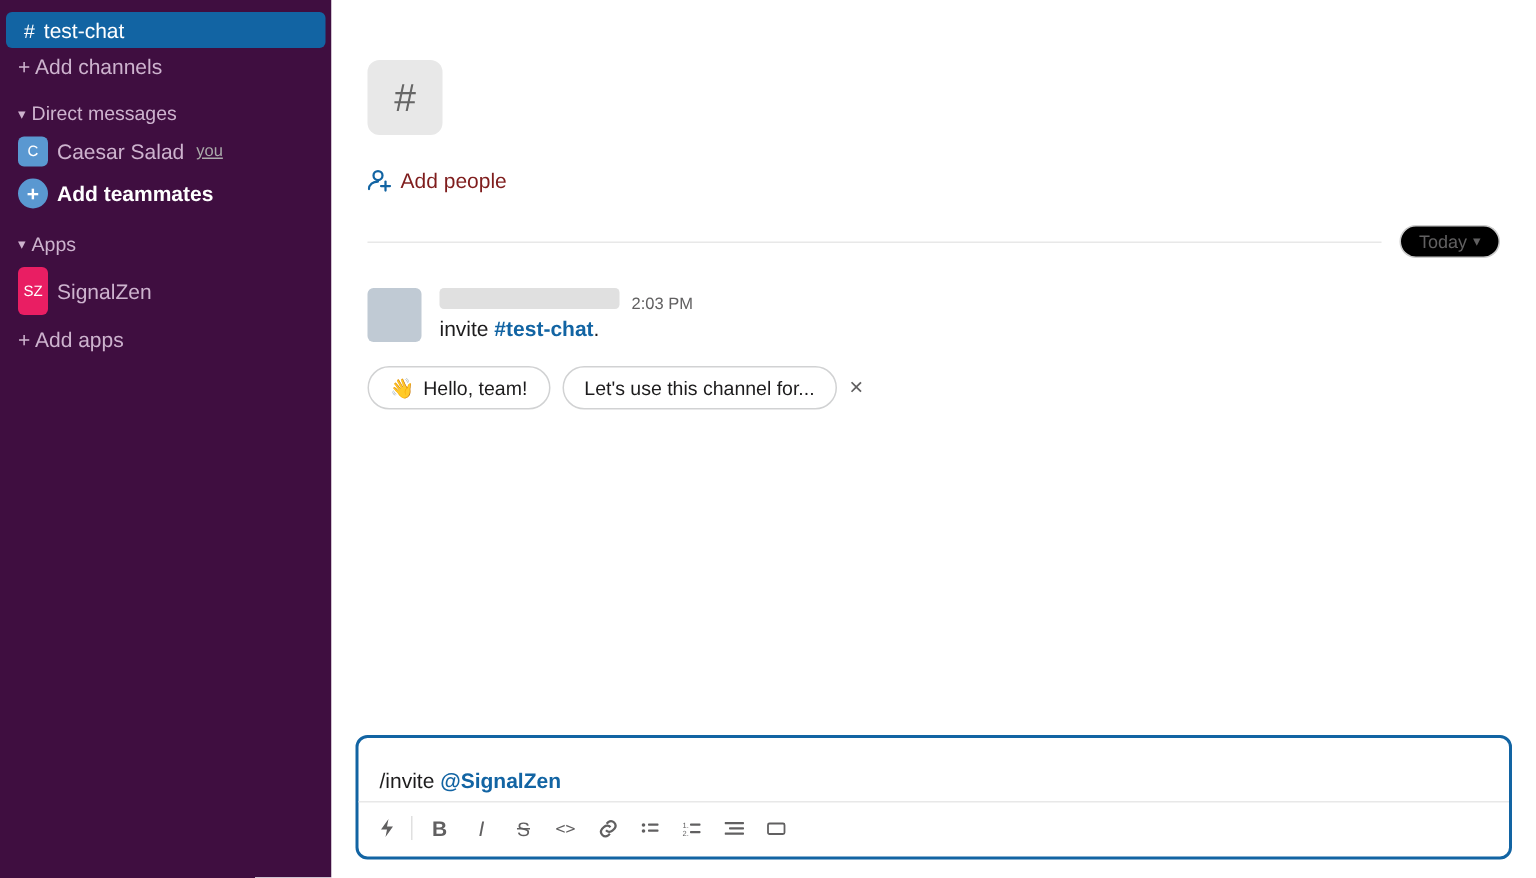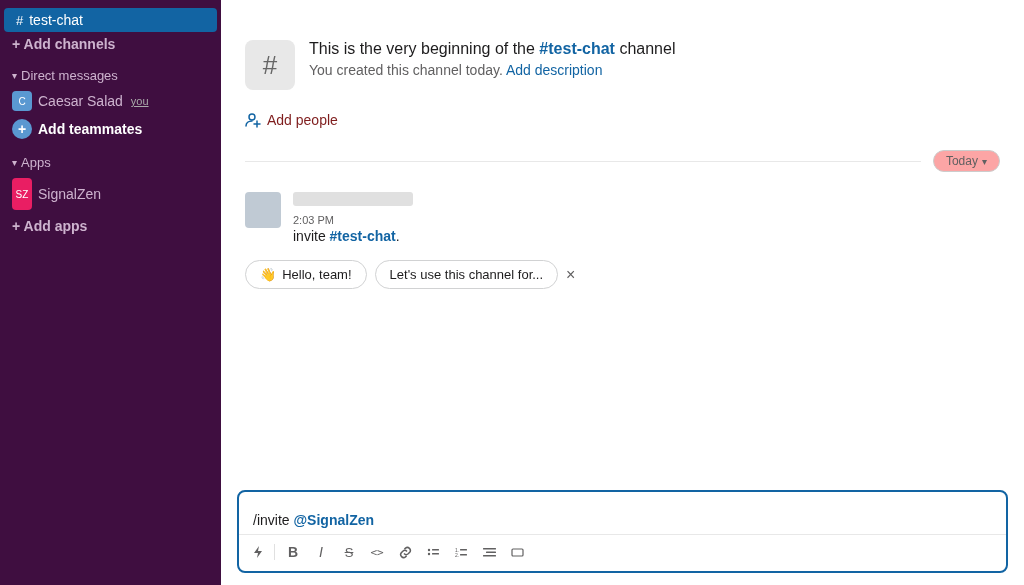--- a/index.html
+++ b/index.html
@@ -56,21 +56,20 @@
     }
 
     .sidebar-add-item {
       display: flex;
       align-items: flex-start;
       padding: 4px 12px;
       font-size: 14px;
       color: #cdb3ce;
       cursor: pointer;
       gap: 6px;
-      font-weight: bold;
     }
 
     .sidebar-user-item {
       display: flex;
       align-items: center;
       padding: 4px 12px;
       font-size: 14px;
       color: #cdb3ce;
       cursor: pointer;
       gap: 6px;
@@ -197,21 +196,21 @@
       align-items: center;
       gap: 12px;
       padding: 16px 0;
     }
     .divider-line {
       flex: 1;
       height: 1px;
       background: #e8e8e8;
     }
     .today-badge {
-      background: #fca5a5;
+      background: #000000;
       border: 1px solid #ccc;
       border-radius: 12px;
       padding: 3px 12px;
       font-size: 12px;
       color: #616061;
       display: flex;
       align-items: center;
       gap: 4px;
       cursor: pointer;
     }
@@ -229,21 +228,20 @@
       flex-shrink: 0;
     }
     .msg-content {
       flex: 1;
     }
     .msg-header {
       display: flex;
       align-items: baseline;
       gap: 8px;
       margin-bottom: 2px;
-      flex-direction: column;
     }
     .msg-username {
       font-weight: 700;
       font-size: 14px;
       color: #1d1c1d;
       background: #e0e0e0;
       width: 120px;
       height: 14px;
       border-radius: 3px;
       display: inline-block;
@@ -391,30 +389,20 @@
   </div>
 
 </div>
 
 <div class="main">
 
   <div class="chat-area">
 
     <div class="channel-start">
       <div class="channel-hash-box">#</div>
-      <div class="channel-start-text">
-        <div class="channel-start-title">
-          <span>This is the very beginning of the </span><span class="channel-link">#test-chat</span><span> channel</span>
-        </div>
-        <div class="channel-start-sub">
-          <span>You created this channel today.</span>
-          <span class="add-desc"> Add description</span>
-          
-        </div>
-      </div>
     </div>
 
     <div class="add-people-btn">
       <svg width="16" height="16" viewBox="0 0 16 16" fill="none">
         <circle cx="7" cy="5" r="3" stroke="#1264a3" stroke-width="1.5" fill="none"></circle>
         <path d="M1 14c0-3 2.5-5 6-5" stroke="#1264a3" stroke-width="1.5" fill="none" stroke-linecap="round"></path>
         <line x1="12" y1="9" x2="12" y2="15" stroke="#1264a3" stroke-width="1.5" stroke-linecap="round"></line>
         <line x1="9" y1="12" x2="15" y2="12" stroke="#1264a3" stroke-width="1.5" stroke-linecap="round"></line>
       </svg>
       <span>Add people</span>

